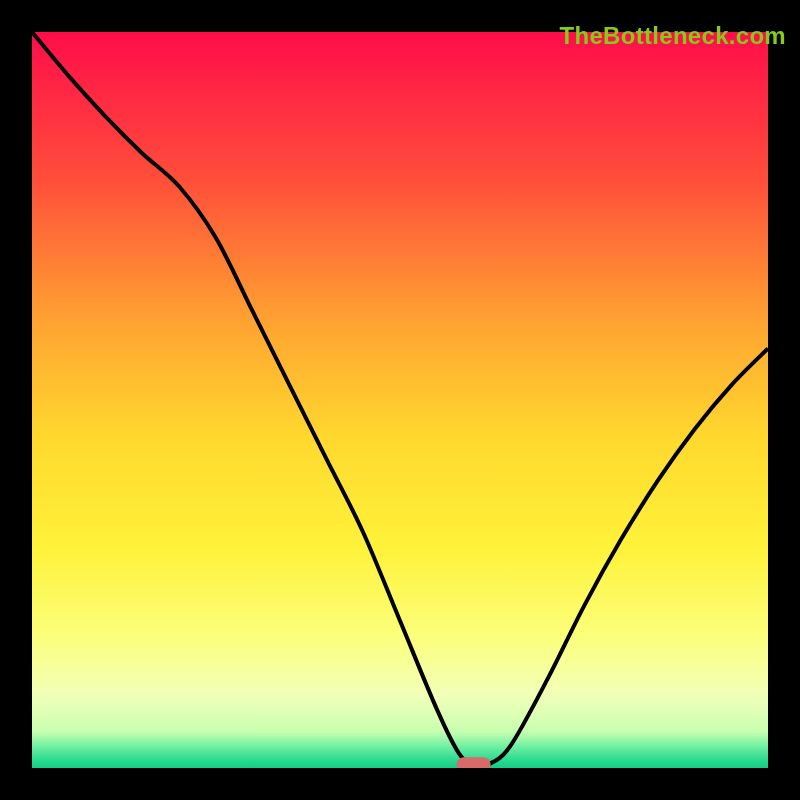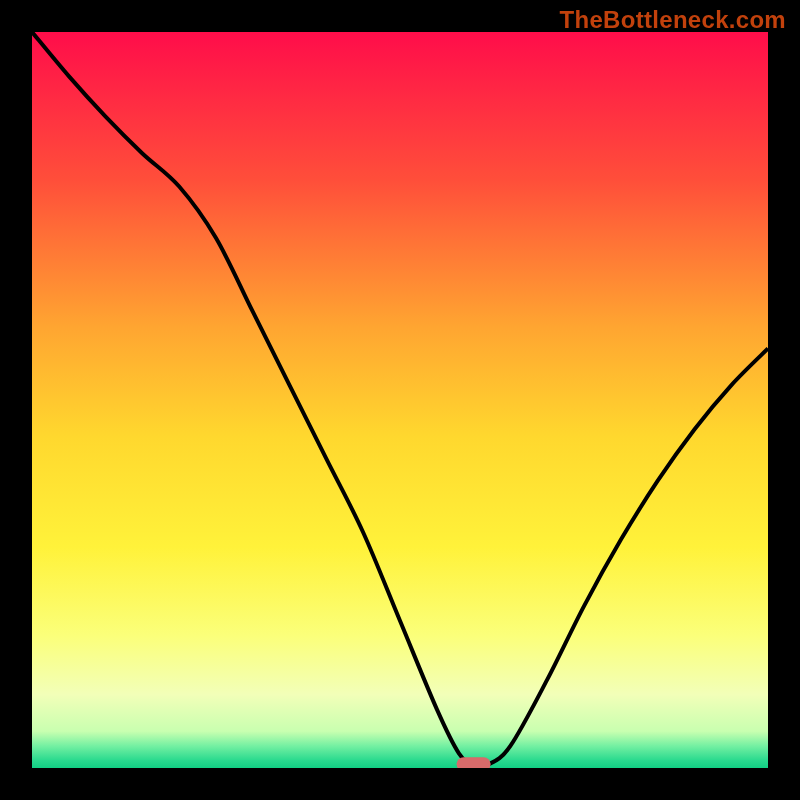--- a/index.html
+++ b/index.html
@@ -13,26 +13,26 @@
   .frame {
     position: absolute;
     left: 0;
     top: 0;
     width: 800px;
     height: 800px;
     background: #000;
   }
   .watermark {
     position: absolute;
-    top: 6px;
+    top: 22px;
     right: 14px;
     font-family: Arial, Helvetica, sans-serif;
     font-size: 24px;
     font-weight: 600;
-    color: #c2410c;
+    color: #84cc16;
     letter-spacing: 0.3px;
     z-index: 10;
   }
   svg {
     position: absolute;
     left: 0;
     top: 0;
   }
 </style>
 </head>

